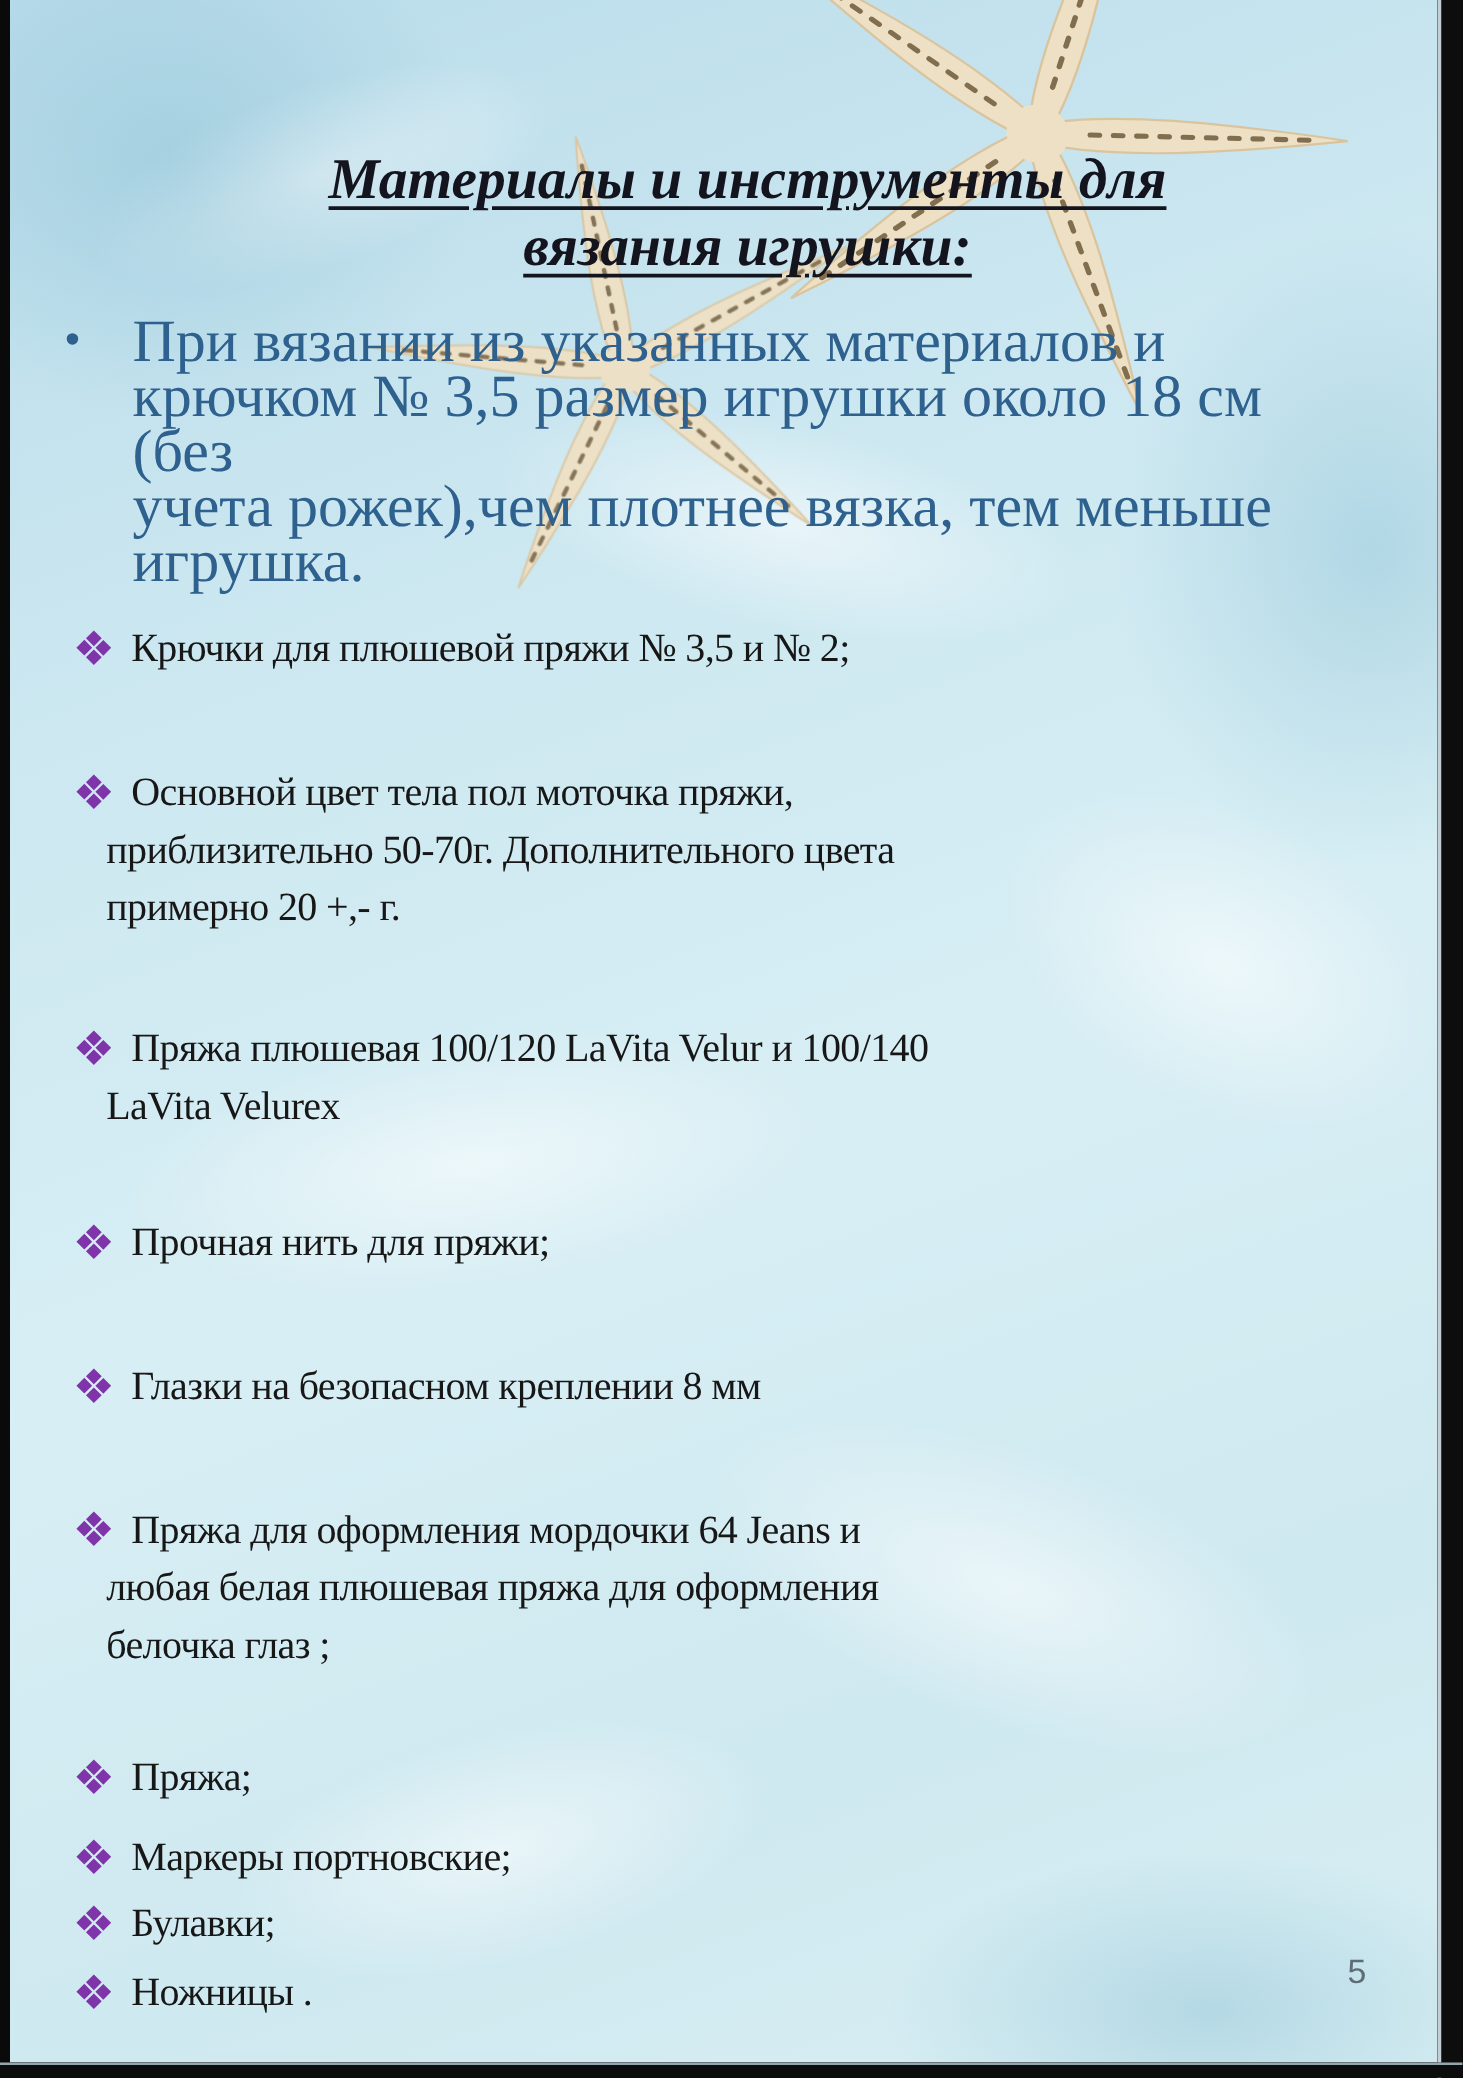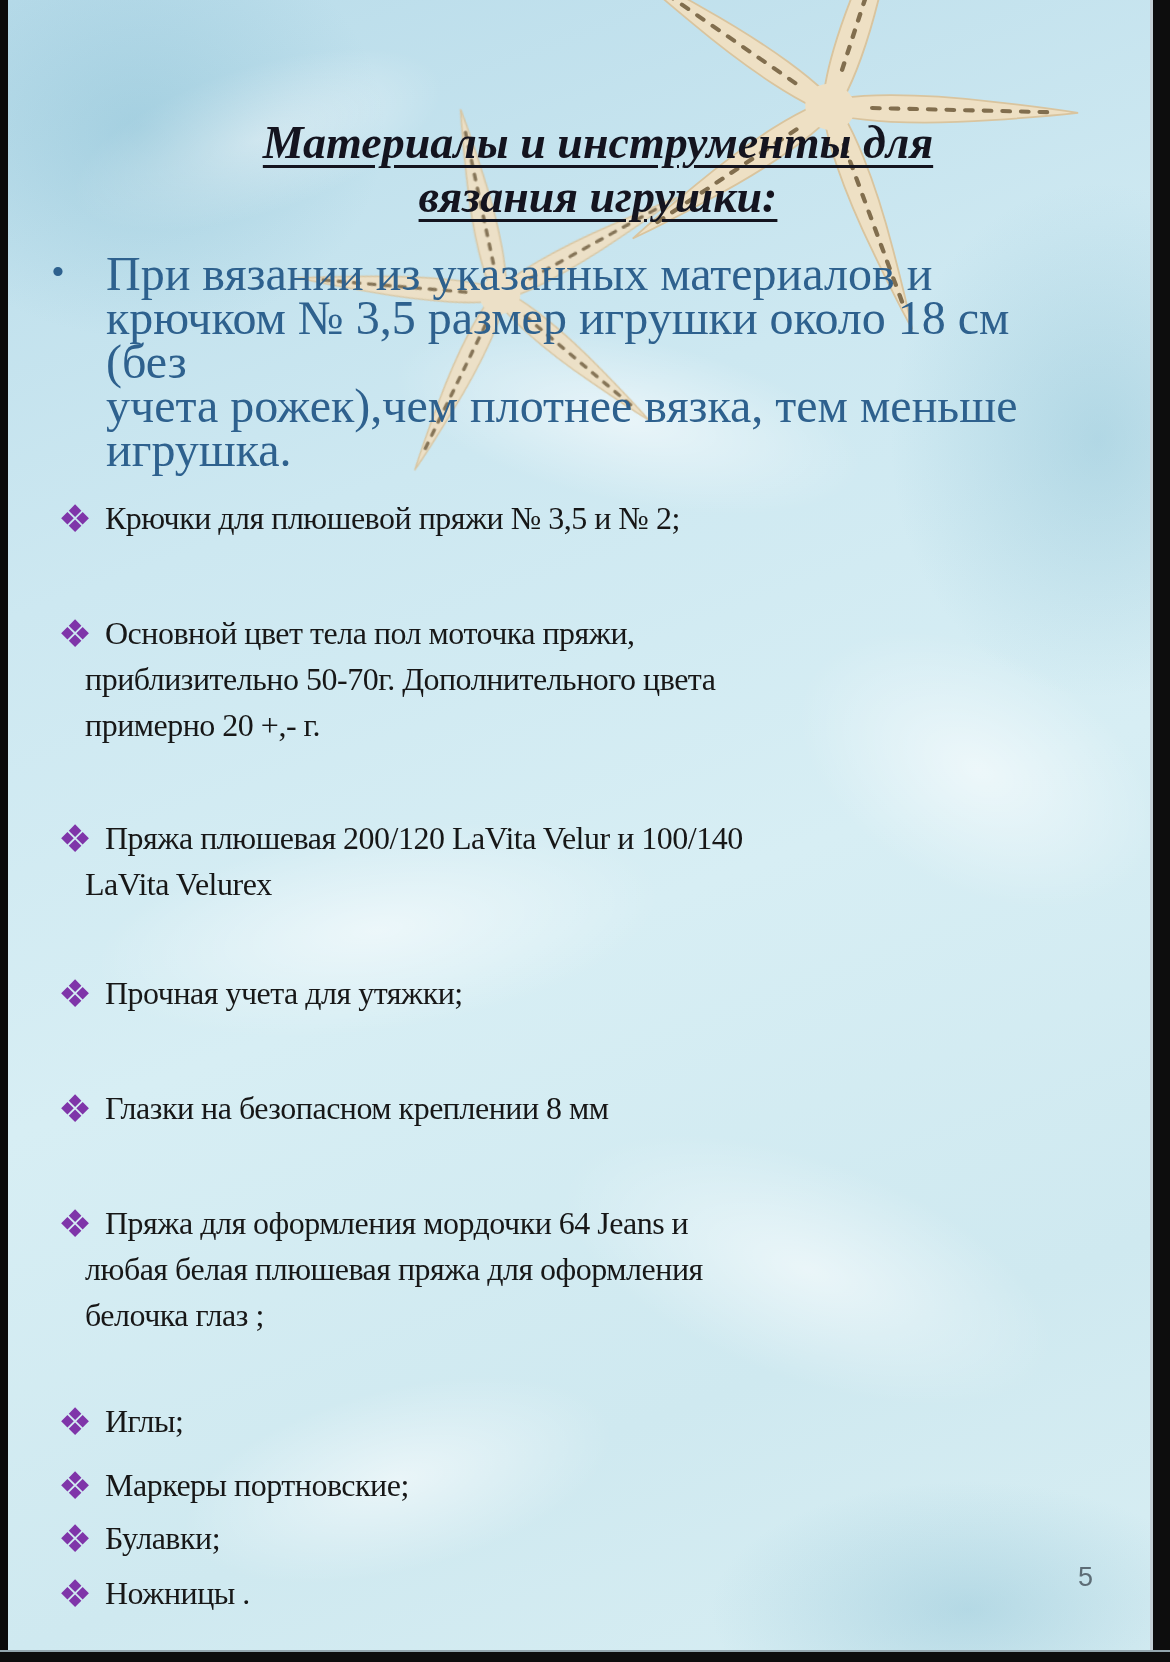--- a/index.html
+++ b/index.html
@@ -102,40 +102,40 @@
     <div class="text">Крючки для плюшевой пряжи № 3,5 и № 2;</div>
   </div>
   <div class="li" style="top:610px">
     <span class="diamond">❖</span>
     <div class="text">Основной цвет тела пол моточка пряжи,
 приблизительно 50-70г. Дополнительного цвета
 примерно 20 +,- г.</div>
   </div>
   <div class="li" style="top:815px">
     <span class="diamond">❖</span>
-    <div class="text">Пряжа плюшевая 200/120 LaVita Velur и 100/140
+    <div class="text">Пряжа плюшевая 100/120 LaVita Velur и 100/140
 LaVita Velurex</div>
   </div>
   <div class="li" style="top:970px">
     <span class="diamond">❖</span>
-    <div class="text">Прочная учета для утяжки;</div>
+    <div class="text">Прочная нить для пряжи;</div>
   </div>
   <div class="li" style="top:1085px">
     <span class="diamond">❖</span>
     <div class="text">Глазки на безопасном креплении 8 мм</div>
   </div>
   <div class="li" style="top:1200px">
     <span class="diamond">❖</span>
     <div class="text">Пряжа для оформления мордочки 64  Jeans и
 любая белая плюшевая пряжа для оформления
 белочка глаз ;</div>
   </div>
   <div class="li" style="top:1398px">
     <span class="diamond">❖</span>
-    <div class="text">Иглы;</div>
+    <div class="text">Пряжа;</div>
   </div>
   <div class="li" style="top:1462px">
     <span class="diamond">❖</span>
     <div class="text">Маркеры портновские;</div>
   </div>
   <div class="li" style="top:1515px">
     <span class="diamond">❖</span>
     <div class="text">Булавки;</div>
   </div>
   <div class="li" style="top:1570px">

